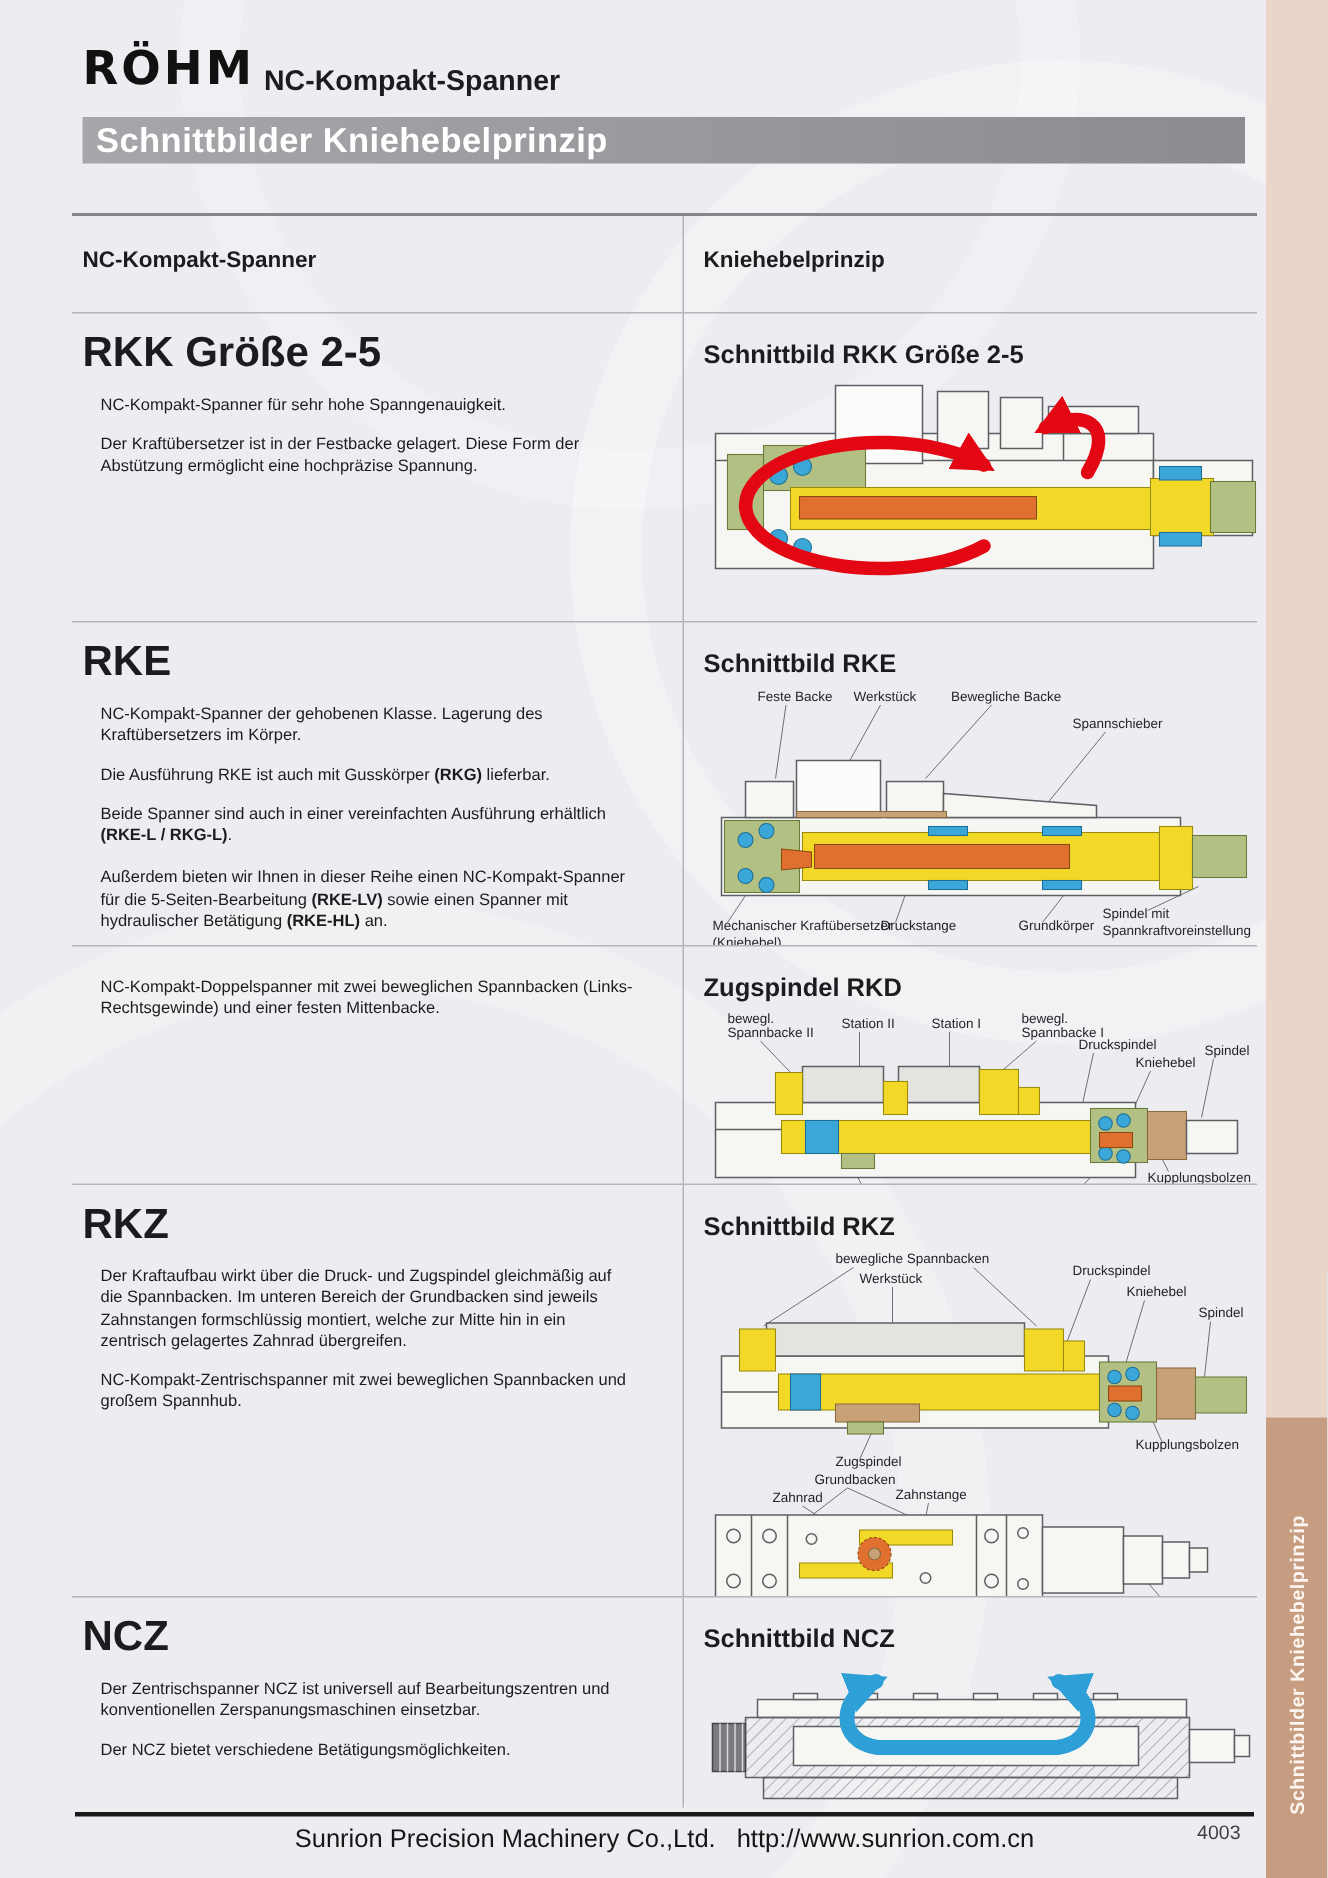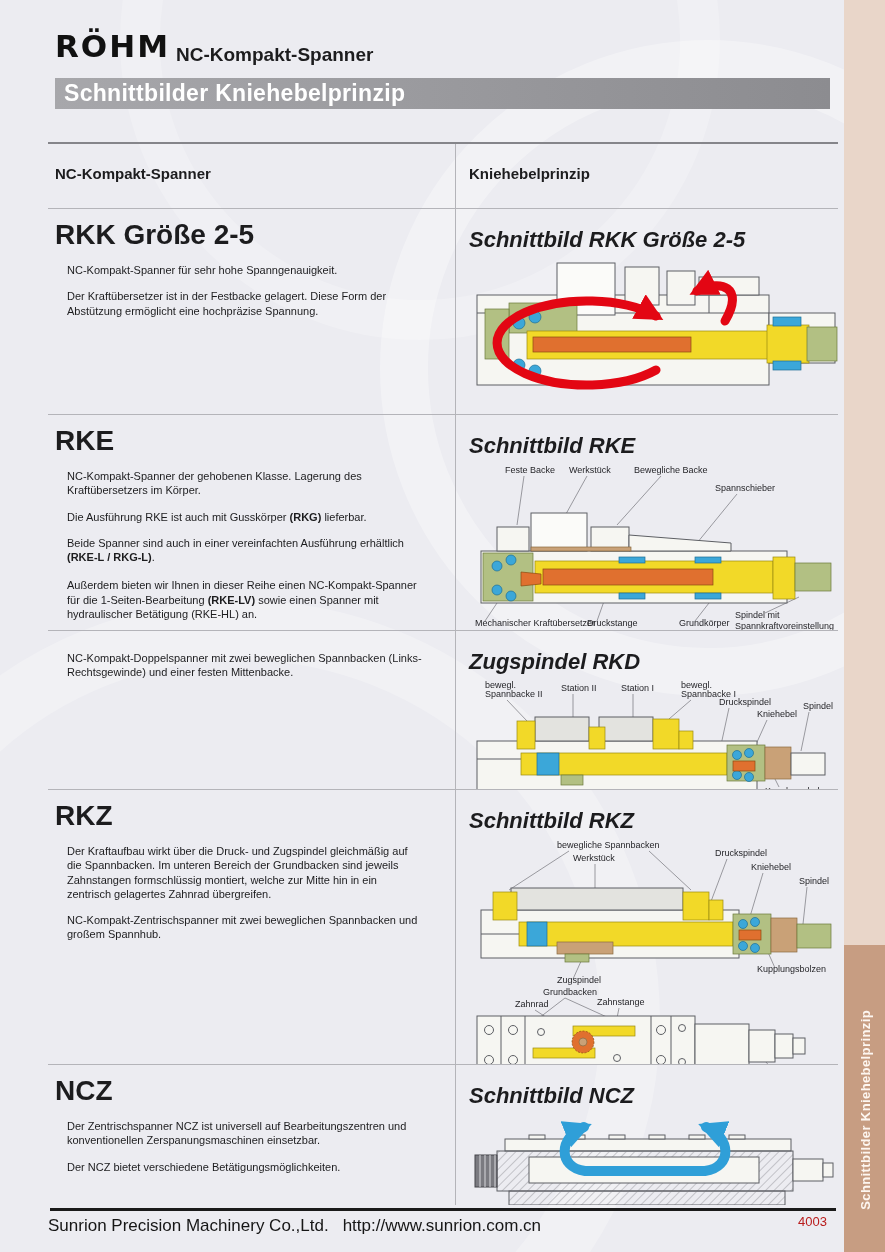--- a/index.html
+++ b/index.html
@@ -25,41 +25,41 @@
 
   .table{position:absolute;left:48px;top:142px;width:790px;border-top:2px solid #85858a;}
   .row{display:flex;border-bottom:1px solid #b4b4b9;box-sizing:border-box;}
   .cell-l{width:407px;box-sizing:border-box;padding:8px 20px 0 7px;}
   .cell-r{flex:1;border-left:1px solid #b4b4b9;box-sizing:border-box;padding:16px 0 0 13px;overflow:hidden;}
   .row-colhead{height:65px;}
   .row-colhead .cell-l,.row-colhead .cell-r{padding-top:21px;}
   .colhead{font-size:15px;font-weight:bold;}
 
   .sec-title{margin:2px 0 7px;font-size:28px;font-weight:bold;}
-  .diag-title{margin:2px 0 4px;font-size:22px;font-weight:bold;font-style:italic;}
+  .diag-title{margin:2px 0 4px;font-size:17px;font-weight:bold;}
   .body p{margin:12px;font-size:11px;line-height:1.3;}
   .body p.gap{margin-top:14px;}
 
   svg.diag{display:block;}
   .dlbl{font-size:9px;fill:#26262a;font-family:"Liberation Sans",sans-serif;}
   .ldr{stroke:#606066;stroke-width:.6;}
   .ol{stroke:#5d5f64;stroke-width:1;fill:#f6f6f2;}
   .wp{stroke:#5d5f64;stroke-width:1;fill:#e3e3df;}
   .f-yellow{fill:var(--c-diagram_yellow);stroke:#9a8a10;stroke-width:.7;}
   .f-orange{fill:var(--c-diagram_orange);stroke:#8a4a10;stroke-width:.7;}
   .f-green{fill:var(--c-diagram_green);stroke:#6a7a3a;stroke-width:.7;}
   .f-blue{fill:var(--c-diagram_blue);stroke:#1d6e96;stroke-width:.7;}
   .f-tan{fill:var(--c-diagram_tan);stroke:#8a6a40;stroke-width:.7;}
   .red-arrow{fill:none;stroke:var(--c-diagram_red);stroke-width:9;stroke-linecap:round;}
   .blue-arrow{fill:none;stroke:var(--c-arrow_blue);stroke-width:10;stroke-linecap:round;}
 
   .footer-line{position:absolute;left:50px;top:1208px;width:786px;height:3px;background:#1a1a1a;}
-  .footer-text{position:absolute;left:48px;top:1216px;width:790px;text-align:left;font-size:17px;color:#161616;}
+  .footer-text{position:absolute;left:48px;top:1216px;width:790px;text-align:center;font-size:17px;color:#161616;}
   .footer-text .sp{display:inline-block;width:14px;}
-  .page-num{position:absolute;right:58px;top:1214px;font-size:13px;color:#b91c1c;}
+  .page-num{position:absolute;right:58px;top:1214px;font-size:13px;color:#404040;}
 </style>
 </head>
 <body>
 
 <div class="page">
 
   <div class="swirl sw1"></div>
   <div class="swirl sw2"></div>
   <div class="swirl sw3"></div>
 
@@ -123,21 +123,21 @@
         </svg>
       </div>
     </div>
 
     <div class="row" style="height:216px">
       <div class="cell-l body">
         <h2 class="sec-title">RKE</h2>
         <p><span>NC-Kompakt-Spanner der gehobenen Klasse. Lagerung des Kraftübersetzers im Körper.</span></p>
         <p><span>Die Ausführung RKE ist auch mit Gusskörper </span><span style="font-weight: bold;">(RKG)</span><span> lieferbar.</span></p>
         <p><span>Beide Spanner sind auch in einer vereinfachten Ausführung erhältlich </span><span style="font-weight: bold;">(RKE-L / RKG-L)</span><span>.</span></p>
-        <p class="gap"><span>Außerdem bieten wir Ihnen in dieser Reihe einen NC-Kompakt-Spanner für die 1-Seiten-Bearbeitung </span><span style="font-weight: bold;">(RKE-LV)</span><span> sowie einen Spanner mit hydraulischer Betätigung </span><span style="font-weight: normal;">(RKE-HL)</span><span> an.</span></p>
+        <p class="gap"><span>Außerdem bieten wir Ihnen in dieser Reihe einen NC-Kompakt-Spanner für die 5-Seiten-Bearbeitung </span><span style="font-weight: bold;">(RKE-LV)</span><span> sowie einen Spanner mit hydraulischer Betätigung </span><span style="font-weight: bold;">(RKE-HL)</span><span> an.</span></p>
       </div>
       <div class="cell-r">
         <h3 class="diag-title">Schnittbild RKE</h3>
         <svg class="diag" viewBox="0 0 370 182" width="370" height="182">
           <text class="dlbl" x="36" y="10">Feste Backe</text>
           <text class="dlbl" x="100" y="10">Werkstück</text>
           <text class="dlbl" x="165" y="10">Bewegliche Backe</text>
           <text class="dlbl" x="246" y="28">Spannschieber</text>
           <g class="ldr">
             <line x1="55" y1="13" x2="48" y2="62"></line>

